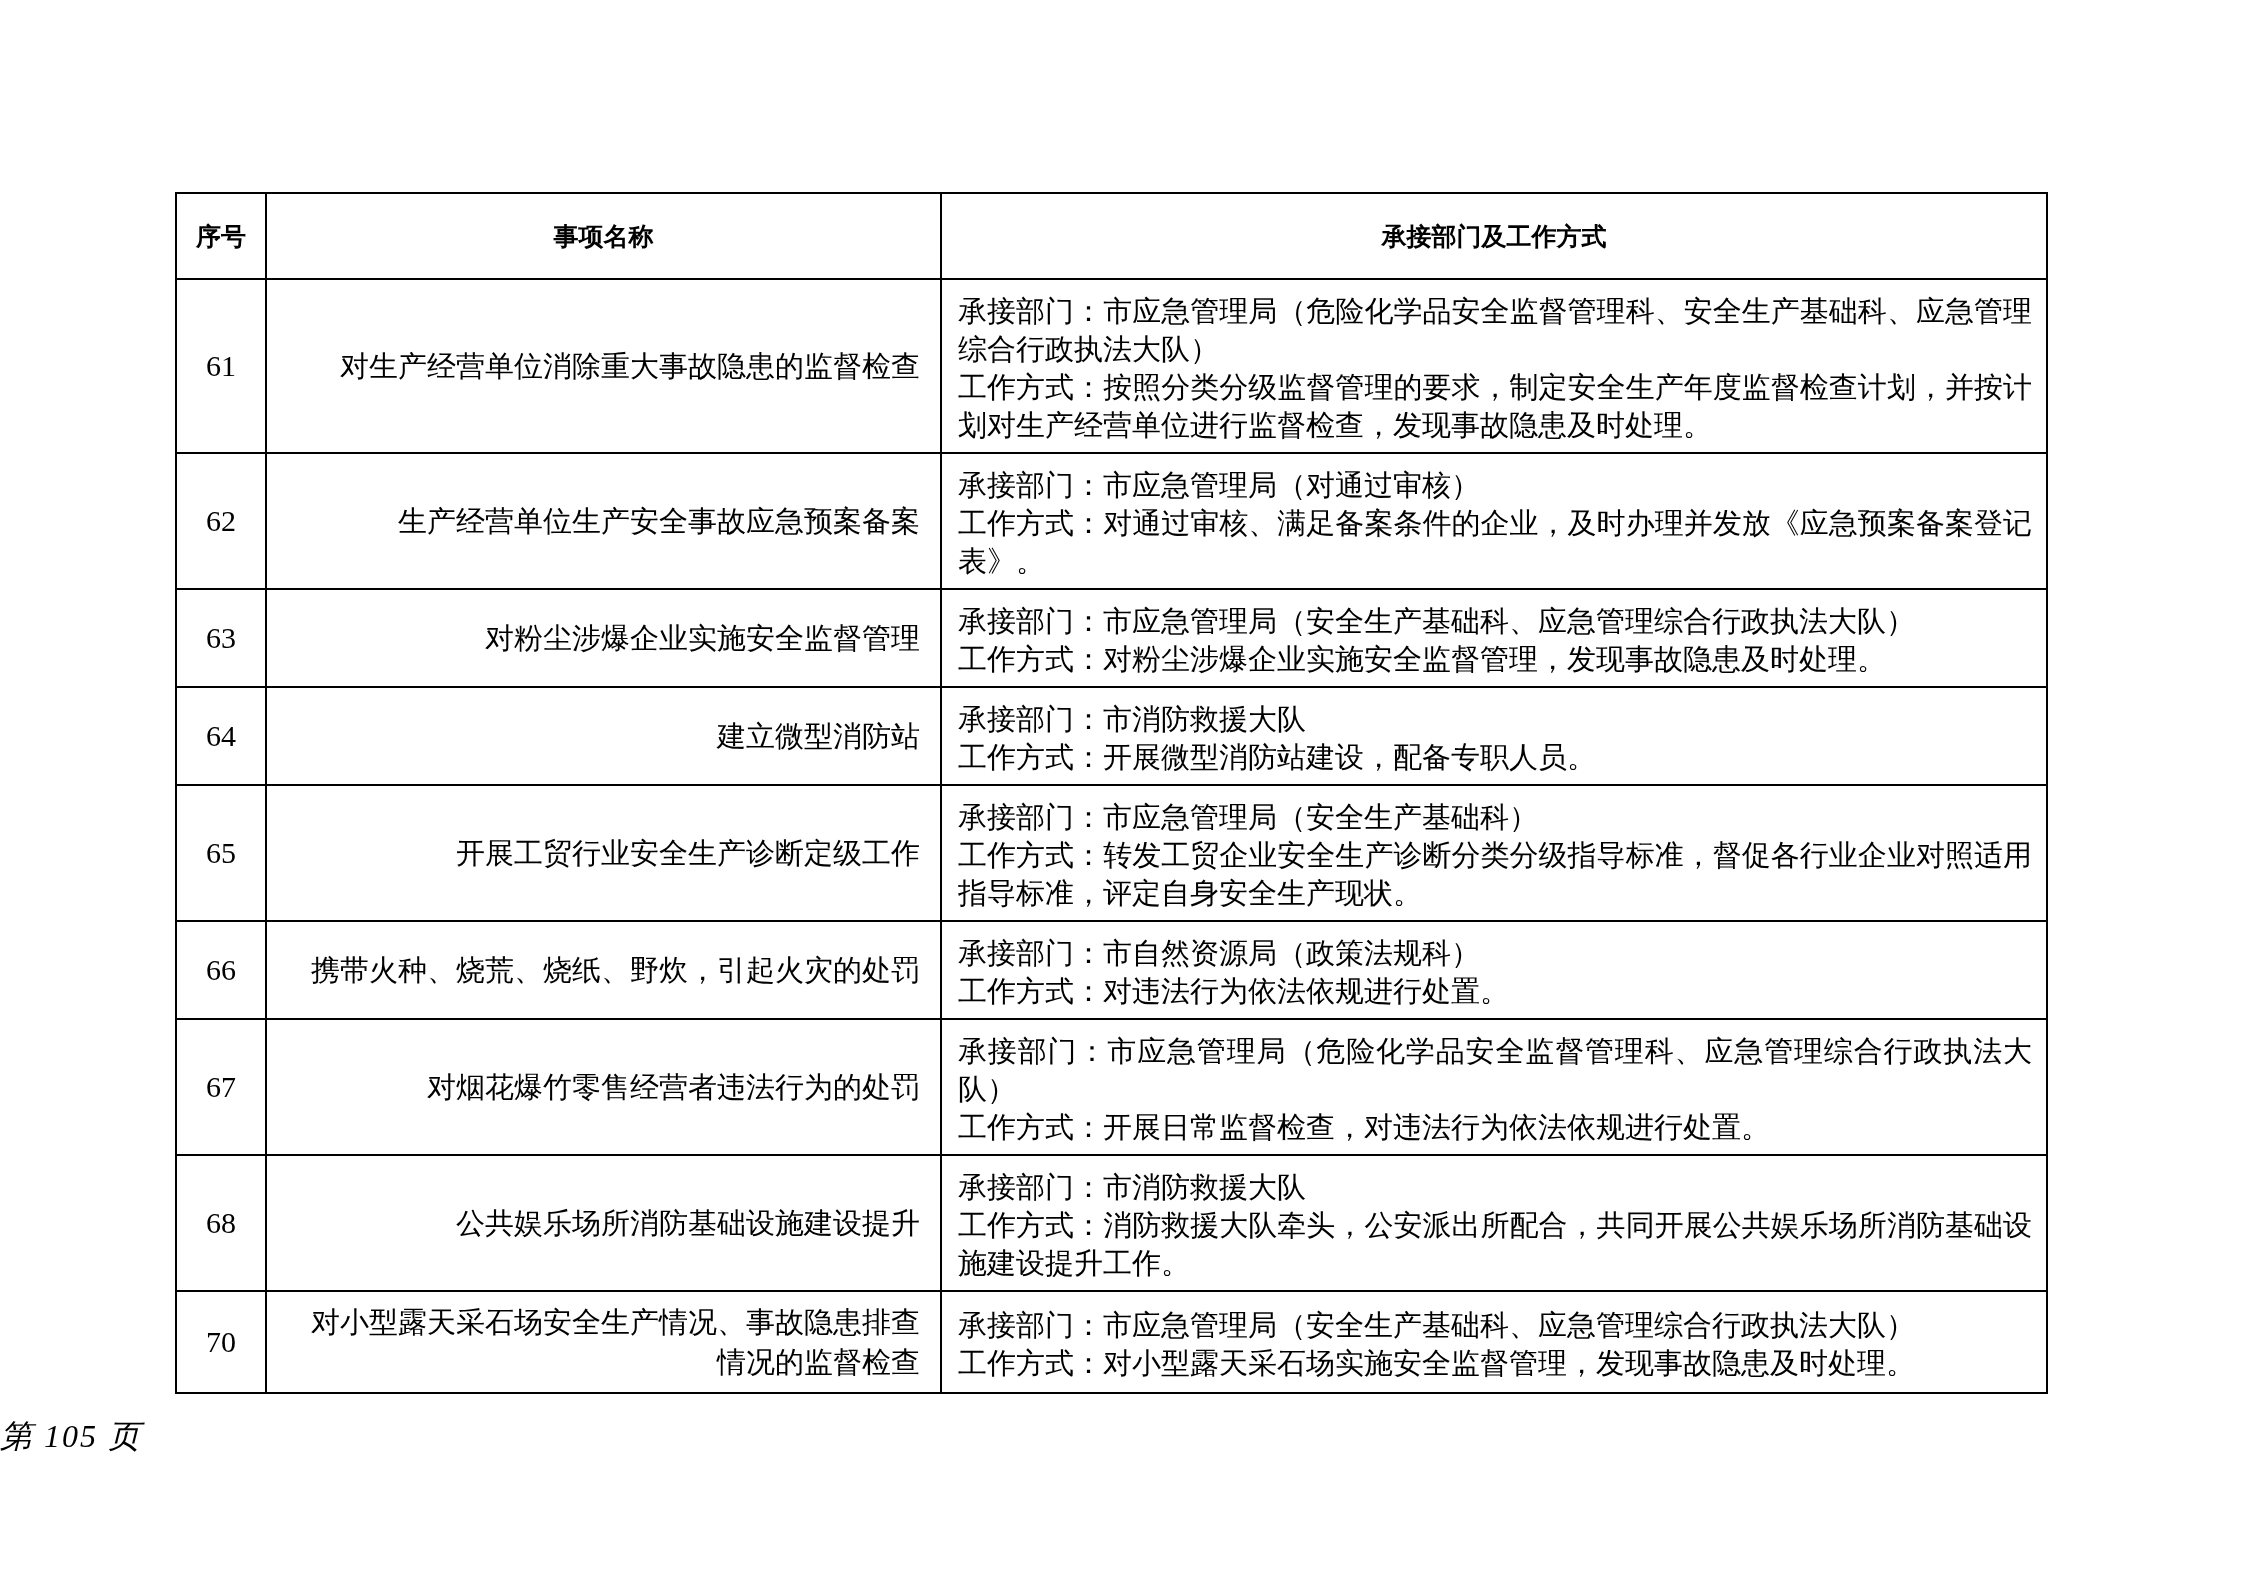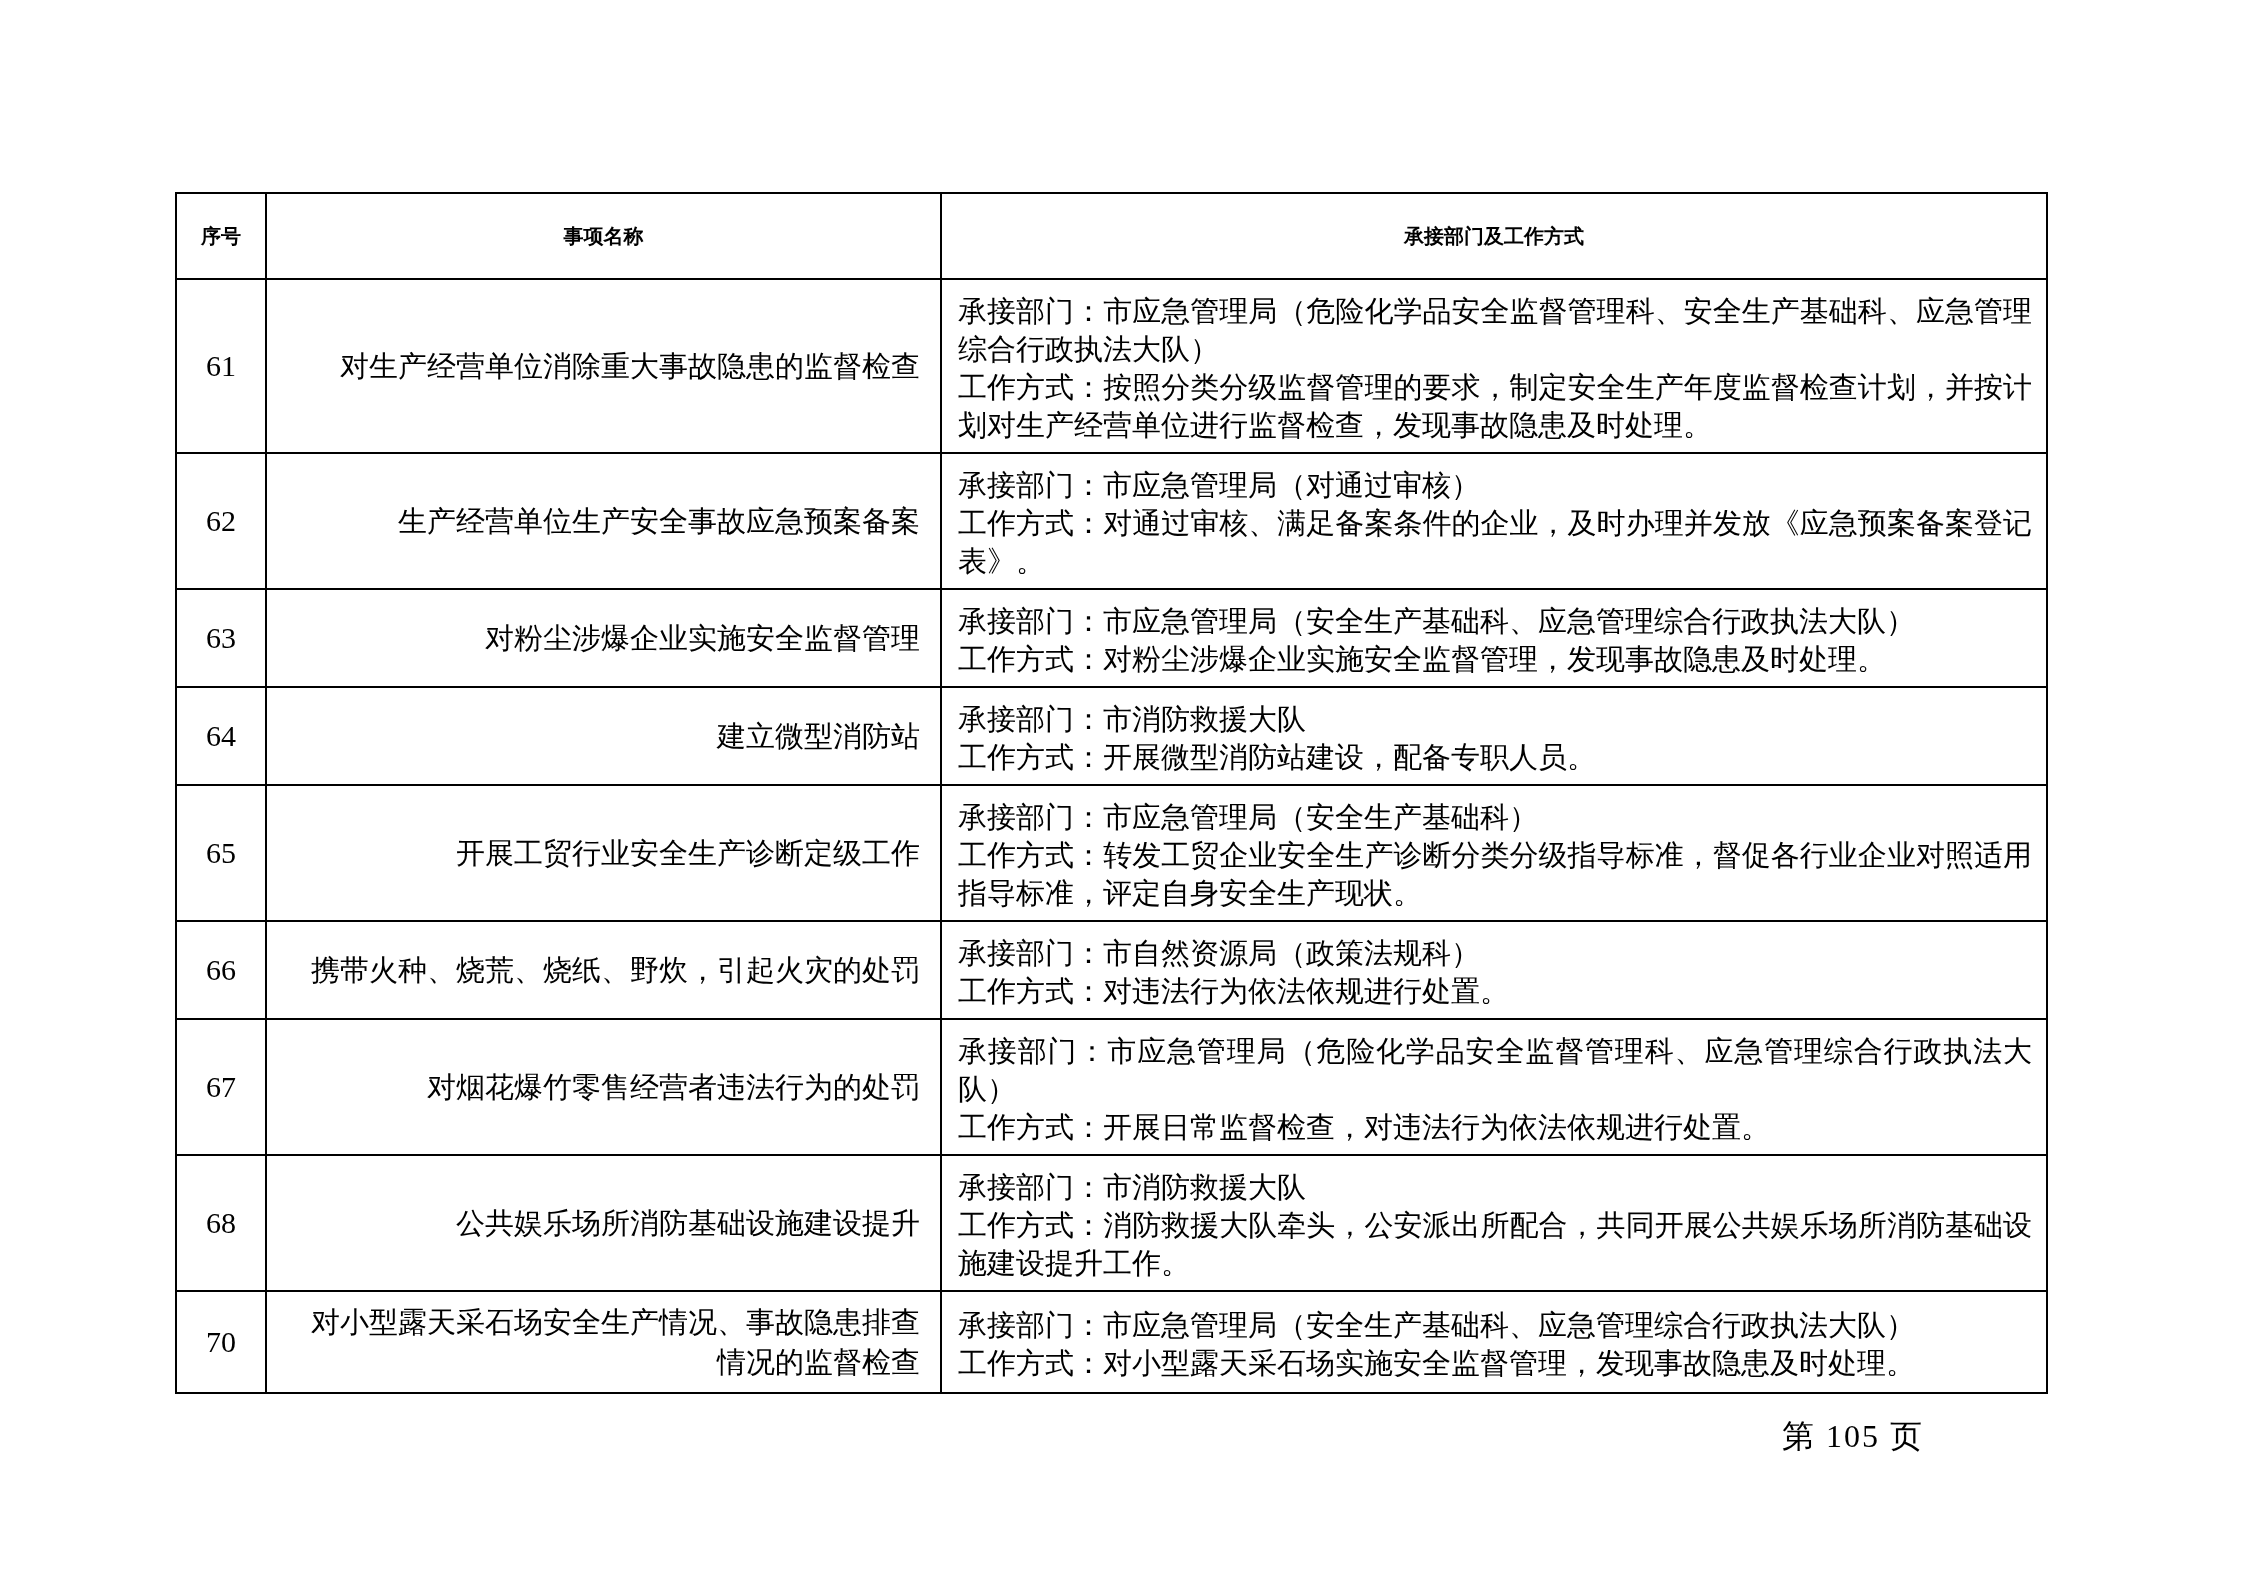--- a/index.html
+++ b/index.html
@@ -29,21 +29,21 @@
   }
   table.doc-table th,
   table.doc-table td {
     border: 2px solid #000000;
     vertical-align: middle;
     word-break: break-all;
   }
   table.doc-table th {
     font-family: "Liberation Sans", "DejaVu Sans", sans-serif;
     font-weight: bold;
-    font-size: 20px;
+    font-size: 25px;
     text-align: center;
     height: 84px;
     padding: 0 6px;
   }
   col.c-no   { width: 90px;  }
   col.c-name { width: 675px; }
   col.c-det  { width: 1106px;}
   td.col-no {
     text-align: center;
     font-size: 30px;
@@ -60,23 +60,24 @@
     text-align: justify;
   }
   td.col-detail .detail-line {
     text-align: justify;
   }
   .footer {
     position: absolute;
     left: 0;
     top: 1415px;
     width: 1924px;
-    text-align: right;
+    text-align: left;
     font-size: 32px;
     letter-spacing: 2px;
+    font-style: italic;
   }
 </style>
 </head>
 <body>
 
 <div class="page">
 
   <table class="doc-table">
     <colgroup>
       <col class="c-no">

